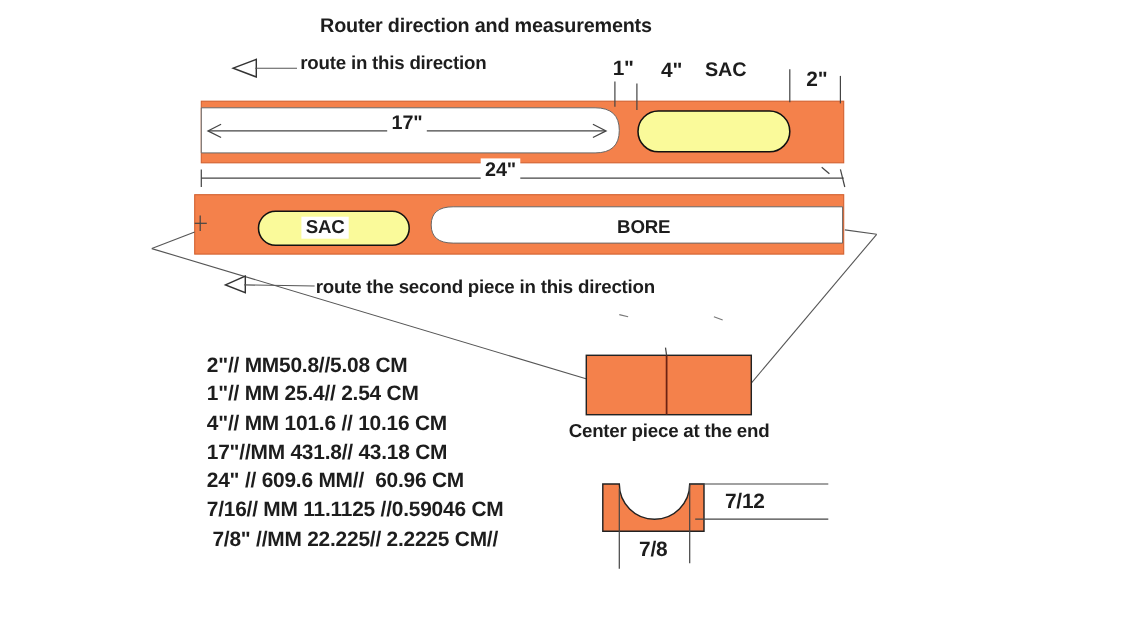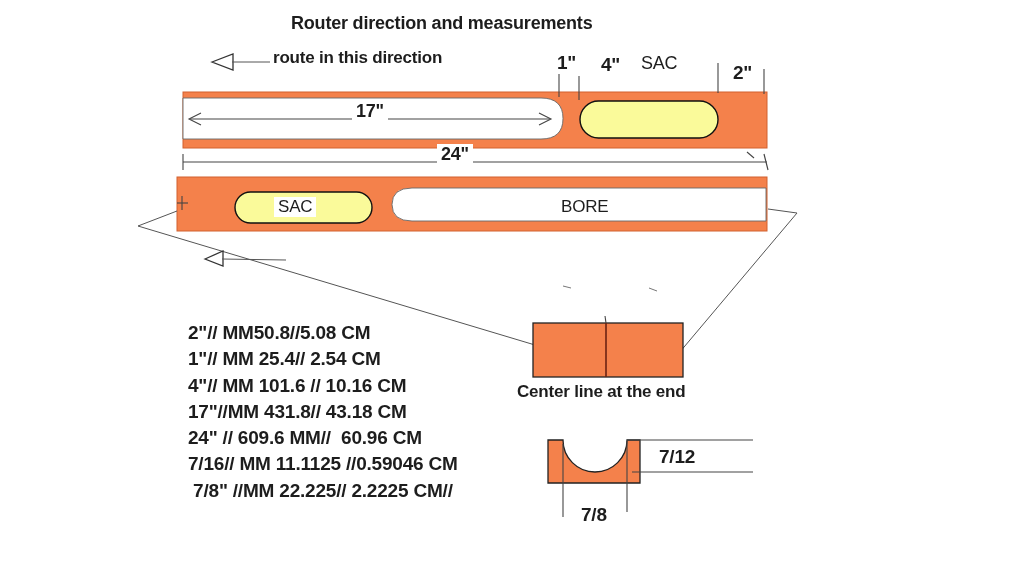--- a/index.html
+++ b/index.html
@@ -16,21 +16,21 @@
   .dim     { stroke:#444; stroke-width:1.1; fill:none; }
   .proj    { stroke:#555; stroke-width:1; fill:none; }
   .openhead{ fill:#fff; stroke:#333; stroke-width:1.3; }
   .centerline { stroke:#6B2212; stroke-width:1.6; }
   .stray   { stroke:#777; stroke-width:1; }
 
   
   .t { position:absolute; color:var(--ink); font-weight:600; white-space:nowrap; letter-spacing:-0.2px; }
   .fs17 { font-size:17px; } .fs18 { font-size:18px; } .fs19 { font-size:19px; }
   .onwhite { background:#fff; padding:0 4px; }
-  .caps { font-weight:400; }
+  .caps { font-weight:700; }
   #measure-list { position:absolute; left:188px; top:320px; font-size:19px; line-height:26.3px; }
   #measure-list div { white-space:pre; }
 </style>
 </head>
 <body>
 
 <div id="canvas">
 
   <svg id="shapes" width="1022" height="581" viewBox="0 0 1022 581">
 
@@ -106,28 +106,29 @@
   <div class="t fs19" style="left:601px; top:54px;">4"</div>
   <div class="t fs18 caps" style="left:641px; top:53px;">SAC</div>
   <div class="t fs19" style="left:733px; top:62px;">2"</div>
 
   <div class="t fs18 onwhite" style="left:352px; top:101px;">17"</div>
   <div class="t fs18 onwhite" style="left:437px; top:144px;">24"</div>
 
   <div class="t fs17 caps onwhite" style="left:274px; top:197px;">SAC</div>
   <div class="t fs17 caps" style="left:531px; top:197px;margin-left:30px;">BORE</div>
 
+  <div class="t fs17" style="left:287px; top:251px;">route the second piece in this direction</div>
 
   <div id="measure-list" class="t">
     <div>2"// MM50.8//5.08 CM</div>
     <div>1"// MM 25.4// 2.54 CM</div>
     <div>4"// MM 101.6 // 10.16 CM</div>
     <div>17"//MM 431.8// 43.18 CM</div>
     <div>24" // 609.6 MM//  60.96 CM</div>
     <div>7/16// MM 11.1125 //0.59046 CM</div>
     <div> 7/8" //MM 22.225// 2.2225 CM//</div>
   </div>
 
-  <div class="t fs17" style="left:517px; top:382px;">Center line at the end</div>
+  <div class="t fs17" style="left:517px; top:382px;">Center piece at the end</div>
 
   <div class="t fs19" style="left:659px; top:446px;">7/12</div>
-  <div class="t fs19" style="left:581px; top:504px;">7/8</div>
+  <div class="t fs19" style="left:581px; top:489px;">7/8</div>
 </div>
 
 </body></html>

